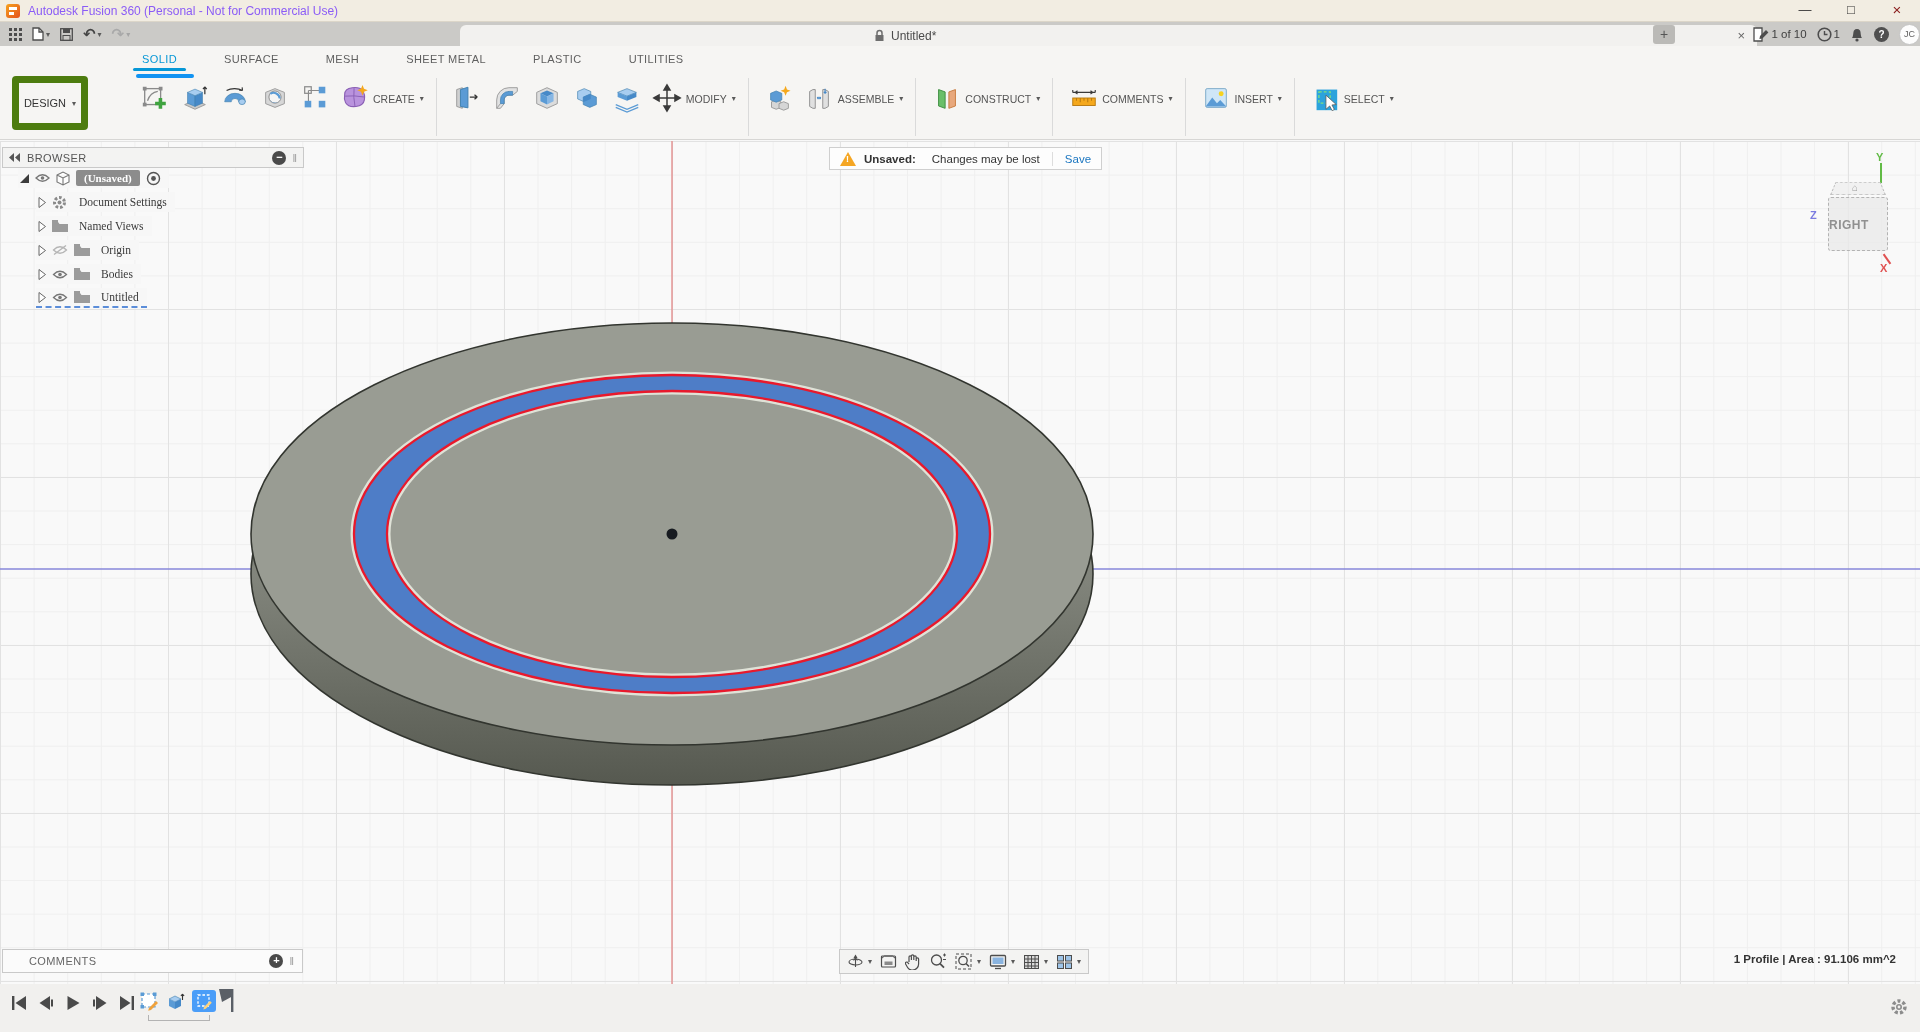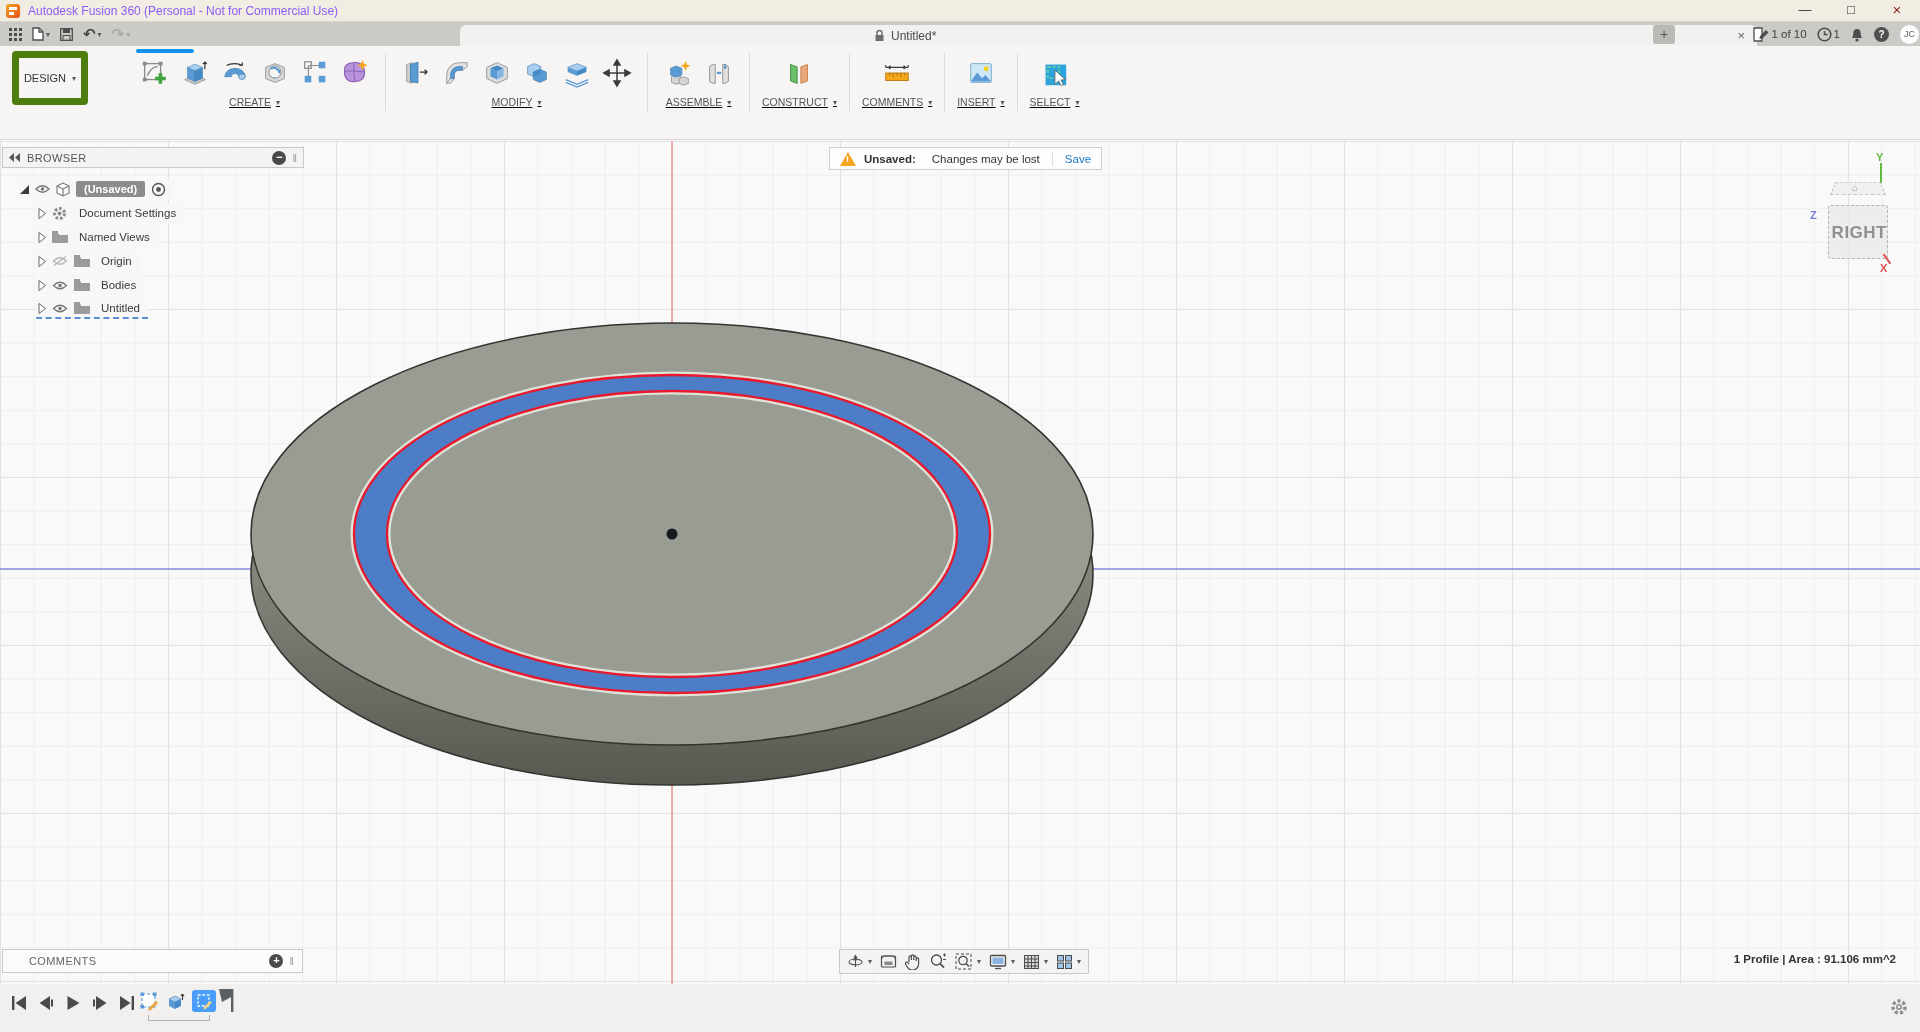--- a/index.html
+++ b/index.html
@@ -45,21 +45,21 @@
     border-bottom:1px solid #d7d6d4; }
   .ribbon-tabs { display:flex; align-items:center; height:25px; padding-left:140px; gap:43px; }
   .r-tab { position:relative; font-size:11px; color:#5f5f5f; letter-spacing:.4px; padding:4px 2px; }
   .r-tab.active { color:#0697d6; }
   .r-tab.active .tab-underline { position:absolute; left:-7px; right:-7px; bottom:-2px; height:3px;
     background:#0697d6; border-radius:2px; }
   .ribbon-toolbar { display:flex; align-items:flex-start; height:68px; padding-top:5px; position:relative; }
   .workspace-btn { margin-left:12px; width:76px; height:54px; border:7px solid #4d7c0f; border-radius:4px;
     display:flex; align-items:center; justify-content:center; gap:4px; font-size:11px; color:#333; }
   .active-tool-bar { position:absolute; left:136px; top:3px; width:58px; height:4px; background:#1193f2; border-radius:2px; }
-  .ribbon-group { display:flex; flex-direction:column; align-items:center;text-decoration:underline; }
+  .ribbon-group { display:flex; flex-direction:row; align-items:center; }
   .rg-create { margin-left:48px; }
   .tools { display:flex; align-items:center; height:44px; gap:3px; }
   .tool-btn { width:37px; height:40px; display:flex; align-items:center; justify-content:center; border-radius:3px; }
   .group-label { font-size:10.5px; color:#555; margin-top:1px; display:flex; align-items:center; gap:3px; }
   .rdiv { width:1px; height:58px; background:#dadada; margin:2px 12px 0 12px; }
 
   
   #canvas { position:absolute; left:0; top:141px; width:1920px; height:843px;
     background-color:#f9f9f9;
     background-image:
@@ -71,21 +71,21 @@
   #scene-svg { position:absolute; left:0; top:0; }
 
   
   #browser { position:absolute; left:2px; top:6px; width:302px; }
   .panel-header { height:21px; background:#f3f3f2; border:1px solid #c9c9c9; display:flex; align-items:center;
     padding:0 6px; gap:6px; }
   .panel-title { font-size:11px; color:#555; letter-spacing:.4px; flex-grow:1; }
   .circle-btn { width:14px; height:14px; border-radius:50%; background:#4a4a4a; color:#fff; font-size:11px;
     line-height:13px; text-align:center; font-weight:bold; }
   .grip { font-size:11px; color:#9a9a9a; }
-  .tree { margin-top:11px; font-size:11.5px; color:#3a3a3a; }
+  .tree { margin-top:0; font-size:11.5px; color:#3a3a3a;font-family:Liberation Serif, serif; }
   .tree-row { display:flex; align-items:center; height:20px; margin-bottom:4px; width:fit-content;
     padding:0 8px 0 0; }
   .row-bg { background:rgba(247,247,247,.95); display:flex; align-items:center; height:20px; padding:0 8px 0 2px; gap:6px;}
   .indent1 { margin-left:16px; } .indent2 { margin-left:34px; }
   .root-highlight { background:#8c8c8c; color:#fff; font-weight:bold; padding:2px 8px; border-radius:2px; font-size:11px;}
   .tri-exp { width:0; height:0; border-left:9px solid transparent; border-bottom:9px solid #3c3c3c; }
   .sketches-underline { border-bottom:2px dashed #5b8dd9; }
 
   
   #warnbar { position:absolute; left:829px; top:6px; height:23px; background:#fdfdfd; border:1px solid #cfcfcf;
@@ -94,22 +94,22 @@
     border-bottom:14px solid #f5a623; position:relative; margin-right:8px; }
   .warn-tri::after { content:"!"; position:absolute; left:-2px; top:2px; color:#fff; font-size:9px; font-weight:bold; }
   #warnbar .wlabel { font-weight:bold; }
   #warnbar .wmsg { margin-left:16px; }
   #warnbar .wdiv { width:1px; height:14px; background:#ddd; margin:0 12px; }
   #warnbar .wsave { color:#1b76c0; }
 
   
   #viewcube { position:absolute; left:1800px; top:8px; width:115px; height:125px; }
   .vc-axis { position:absolute; font-size:11px; font-weight:bold; }
-  .vc-face { position:absolute; left:28px; top:56px; width:60px; height:54px; background:rgba(234,234,234,.8);
-    border:1px dashed #b3b3b3; border-radius:3px; text-align:right; line-height:54px; font-size:17px;
+  .vc-face { position:absolute; left:28px; top:48px; width:60px; height:54px; background:rgba(234,234,234,.8);
+    border:1px dashed #b3b3b3; border-radius:3px; text-align:left; line-height:54px; font-size:12px;
     font-weight:bold; color:#909090; letter-spacing:.5px; }
   .vc-top { position:absolute; left:33px; top:30px; width:50px; height:18px; background:rgba(238,238,238,.75);
     border:1px dashed #bcbcbc; transform:perspective(60px) rotateX(45deg); }
   .vc-home { position:absolute; left:52px; top:33px; font-size:10px; color:#9a9a9a; }
 
   
   #commentsbar { position:absolute; left:2px; top:808px; width:301px; height:24px; background:#fbfbfb;
     border:1px solid #c9c9c9; display:flex; align-items:center; padding:0 8px 0 26px; gap:6px; }
   #commentsbar .panel-title { font-size:11px; color:#666; }
   #navbar { position:absolute; left:839px; top:808px; height:25px; background:#f3f3f2; border:1px solid #c9c9c9;
@@ -214,20 +214,30 @@
         <path d="M2,11 c1.5,-1.5 1,-6 2,-7.5 a3.8,3.8 0 0 1 6,0 c1,1.5 0.5,6 2,7.5 z" fill="#4d4d4d"></path>
         <circle cx="7" cy="13" r="1.6" fill="#4d4d4d"></circle>
       </svg>
     </div>
     <div class="help-circle">?</div>
     <div class="avatar">JC</div>
   </div>
 </div>
 
 <div id="ribbon">
+  <div class="ribbon-tabs">
+    <div class="r-tab active">
+      <span>SOLID</span><div class="tab-underline"></div>
+    </div>
+    <div class="r-tab"><span>SURFACE</span></div>
+    <div class="r-tab"><span>MESH</span></div>
+    <div class="r-tab"><span>SHEET METAL</span></div>
+    <div class="r-tab"><span>PLASTIC</span></div>
+    <div class="r-tab"><span>UTILITIES</span></div>
+  </div>
 
   <div class="ribbon-toolbar">
     <div class="active-tool-bar"></div>
 
     <div class="workspace-btn">
       <span>DESIGN</span>
       <span class="caret">▾</span>
     </div>
 
     <div class="ribbon-group rg-create">

